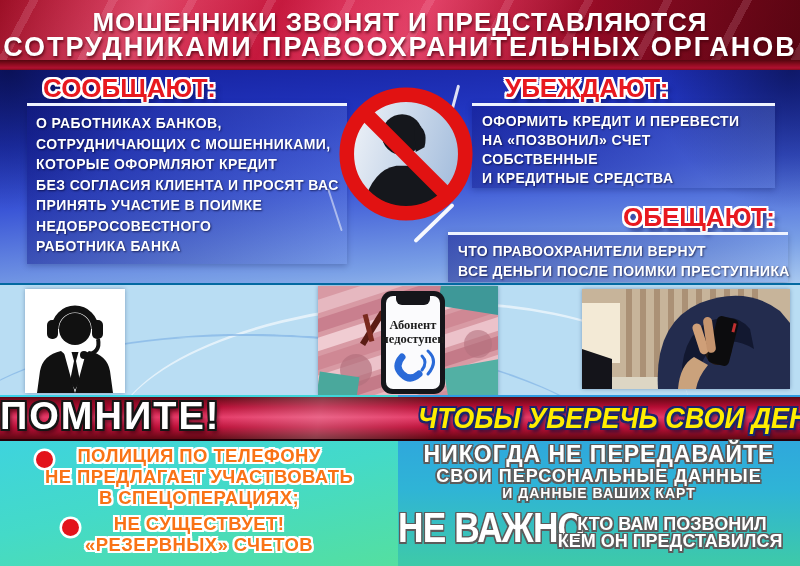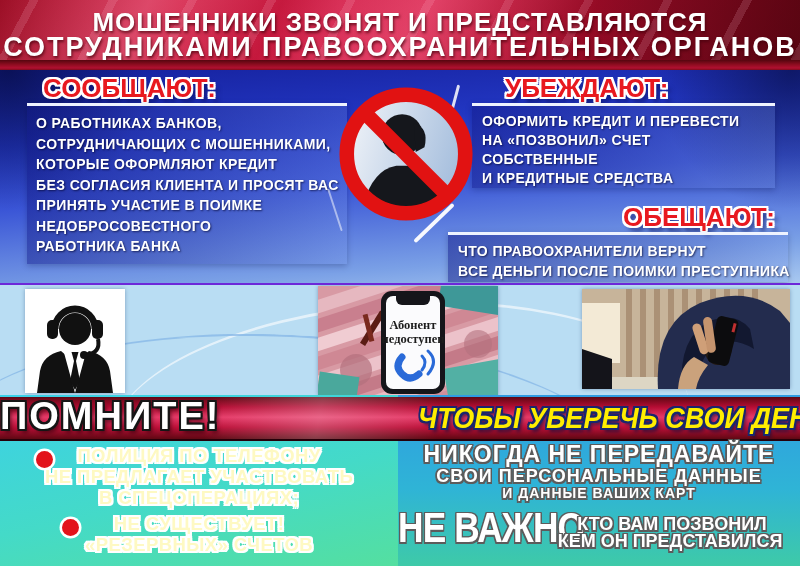--- a/index.html
+++ b/index.html
@@ -43,21 +43,21 @@
   .panel-persuade .pline{line-height:19px;}
   .panel-promise{left:448px;top:162px;width:330px;height:41px;padding:6px 0 0 10px;}
   .panel-promise .pline{line-height:20px;}
   .dline{position:absolute;background:#fff;border-radius:2px;}
   .dline1{left:450px;top:14px;width:3px;height:56px;opacity:.85;transform:rotate(15deg);}
   .dline2{left:432px;top:126px;width:4px;height:54px;opacity:.95;transform:rotate(46deg);}
   .dline3{left:334px;top:118px;width:2px;height:44px;opacity:.5;transform:rotate(-18deg);}
   .nosign{left:338px;top:16px;width:136px;height:136px;}
 
   
-  .strip{left:0;top:283px;width:800px;height:112px;background:#b9ddf3;border-top:2px solid #6d28d9;
+  .strip{left:0;top:283px;width:800px;height:112px;background:#b9ddf3;border-top:2px solid #0369a1;
     box-sizing:border-box;overflow:hidden;}
   .arc1{position:absolute;left:110px;top:18px;width:580px;height:240px;border-radius:50%;
     border-top:3px solid rgba(255,255,255,.6);transform:rotate(-4deg);}
   .arc2{position:absolute;left:-60px;top:50px;width:700px;height:260px;border-radius:50%;
     border-top:2px solid rgba(130,180,230,.7);transform:rotate(3deg);}
   .photo{position:absolute;box-shadow:0 0 4px rgba(20,40,90,.35);}
   .photo-operator{left:25px;top:4px;width:100px;height:104px;}
   .photo-money{left:318px;top:1px;width:180px;height:110px;}
   .photo-hooded{left:582px;top:4px;width:208px;height:100px;}
 
@@ -72,21 +72,21 @@
       linear-gradient(100deg, transparent 26%, rgba(255,255,255,.22) 40%, transparent 55%),
       linear-gradient(180deg,#5f0813 0%,#b60d34 24%,#e63a68 48%,#bd1039 72%,#5f0813 100%);}
   .remember-title{left:0;top:0;width:398px;font-size:38px;font-weight:bold;
     color:#ffffff;letter-spacing:2px;white-space:nowrap;
     text-shadow:-2px -2px 0 #161616,-2px 0 0 #161616,-2px 2px 0 #161616,0 -2px 0 #161616,
       0 2px 0 #161616,2px -2px 0 #161616,2px 0 0 #161616,2px 2px 0 #161616,3px 4px 4px rgba(40,0,8,.7);}
   .protect-title{left:398px;top:6px;width:402px;text-align:center;font-size:30px;font-weight:bold;
     font-style:italic;color:#ffee00;white-space:nowrap;transform:scaleX(.9);transform-origin:center;
     text-shadow:-2px -2px 0 #19276e,-2px 0 0 #19276e,-2px 2px 0 #19276e,0 -2px 0 #19276e,
       0 2px 0 #19276e,2px -2px 0 #19276e,2px 0 0 #19276e,2px 2px 0 #19276e,3px 4px 4px rgba(10,15,60,.7);}
-  .bullet-text{position:absolute;width:398px;left:0;text-align:center;color:#fef9c3;font-weight:bold;
+  .bullet-text{position:absolute;width:398px;left:0;text-align:center;color:#f97316;font-weight:bold;
     font-size:18.5px;letter-spacing:.4px;line-height:21px;
     text-shadow:-2px -2px 0 #fff,-2px 0 0 #fff,-2px 2px 0 #fff,0 -2px 0 #fff,0 2px 0 #fff,
       2px -2px 0 #fff,2px 0 0 #fff,2px 2px 0 #fff;}
   .b1{top:50px;}
   .b2{top:118px;}
   .dot{position:absolute;width:17px;height:17px;border-radius:50%;background:#e3131b;
     box-shadow:0 0 0 2.5px #fff;}
   .dot1{left:36px;top:56px;}
   .dot2{left:62px;top:124px;}
   .wtx{position:absolute;left:398px;width:402px;text-align:center;color:#fff;font-weight:bold;

